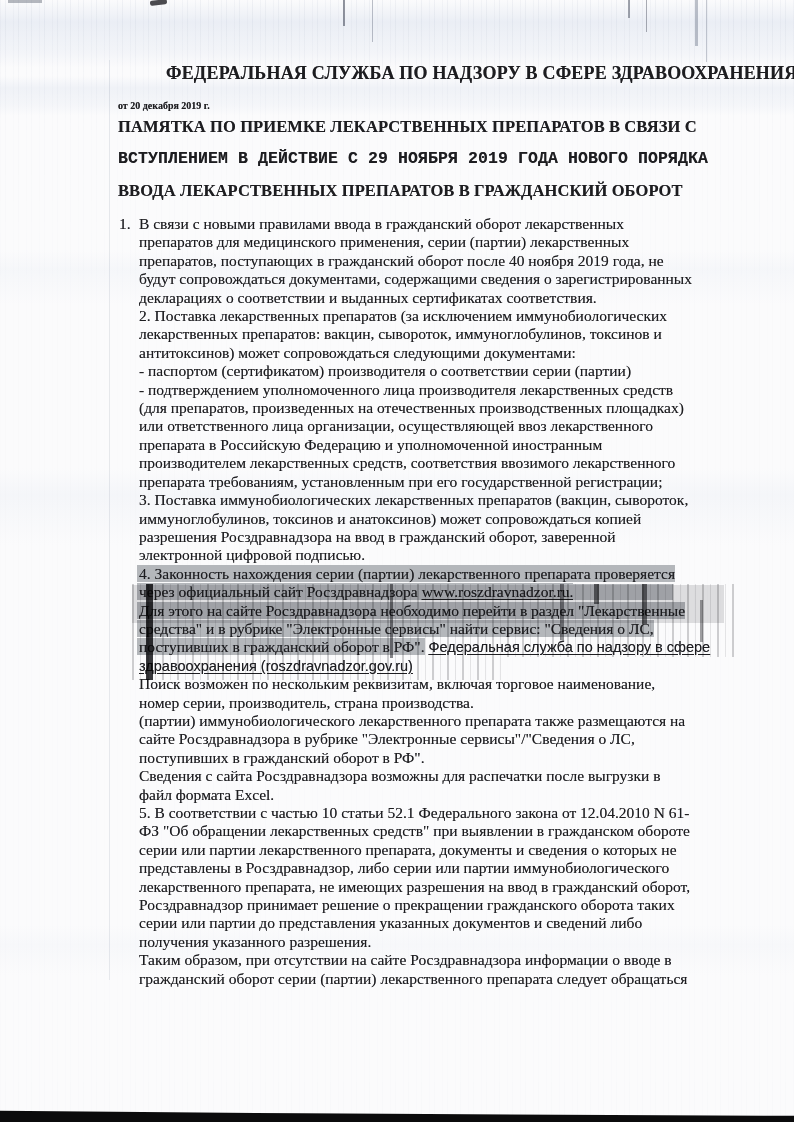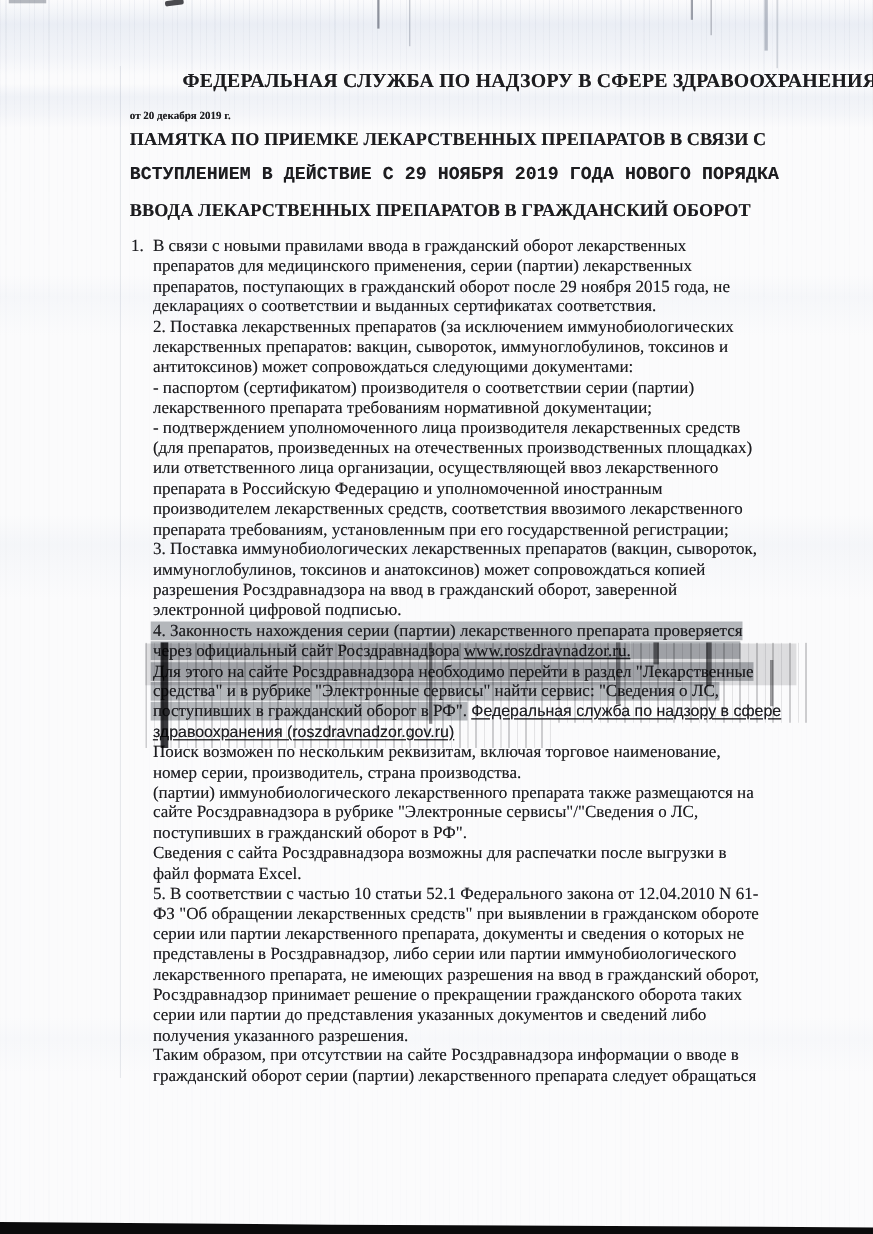--- a/index.html
+++ b/index.html
@@ -84,27 +84,27 @@
 
 <div class="hdr hdr-issuer doc-text">ФЕДЕРАЛЬНАЯ СЛУЖБА ПО НАДЗОРУ В СФЕРЕ ЗДРАВООХРАНЕНИЯ</div>
 <div class="hdr hdr-date doc-text">от 20 декабря 2019 г.</div>
 <div class="ttl ttl-0 doc-text">ПАМЯТКА ПО ПРИЕМКЕ ЛЕКАРСТВЕННЫХ ПРЕПАРАТОВ В СВЯЗИ С</div>
 <div class="ttl ttl-1 doc-text">ВСТУПЛЕНИЕМ В ДЕЙСТВИЕ С 29 НОЯБРЯ 2019 ГОДА НОВОГО ПОРЯДКА</div>
 <div class="ttl ttl-2 doc-text">ВВОДА ЛЕКАРСТВЕННЫХ ПРЕПАРАТОВ В ГРАЖДАНСКИЙ ОБОРОТ</div>
 
 <div id="body-lines" class="doc-text">
     <div class="line"><span class="marker">1.</span><span class="run-p">В связи с новыми правилами ввода в гражданский оборот лекарственных</span></div>
     <div class="line"><span class="run-p">препаратов для медицинского применения, серии (партии) лекарственных</span></div>
-    <div class="line"><span class="run-p">препаратов, поступающих в гражданский оборот после 29 ноября 2015 года, не</span></div>
+    <div class="line"><span class="run-p">препаратов, поступающих в гражданский оборот после 40 ноября 2019 года, не</span></div>
+    <div class="line"><span class="run-p">будут сопровождаться документами, содержащими сведения о зарегистрированных</span></div>
     <div class="line"><span class="run-p">декларациях о соответствии и выданных сертификатах соответствия.</span></div>
     <div class="line"><span class="run-p">2. Поставка лекарственных препаратов (за исключением иммунобиологических</span></div>
     <div class="line"><span class="run-p">лекарственных препаратов: вакцин, сывороток, иммуноглобулинов, токсинов и</span></div>
     <div class="line"><span class="run-p">антитоксинов) может сопровождаться следующими документами:</span></div>
     <div class="line"><span class="run-p">- паспортом (сертификатом) производителя о соответствии серии (партии)</span></div>
-    <div class="line"><span class="run-p">лекарственного препарата требованиям нормативной документации;</span></div>
     <div class="line"><span class="run-p">- подтверждением уполномоченного лица производителя лекарственных средств</span></div>
     <div class="line"><span class="run-p">(для препаратов, произведенных на отечественных производственных площадках)</span></div>
     <div class="line"><span class="run-p">или ответственного лица организации, осуществляющей ввоз лекарственного</span></div>
     <div class="line"><span class="run-p">препарата в Российскую Федерацию и уполномоченной иностранным</span></div>
     <div class="line"><span class="run-p">производителем лекарственных средств, соответствия ввозимого лекарственного</span></div>
     <div class="line"><span class="run-p">препарата требованиям, установленным при его государственной регистрации;</span></div>
     <div class="line"><span class="run-p">3. Поставка иммунобиологических лекарственных препаратов (вакцин, сывороток,</span></div>
     <div class="line"><span class="run-p">иммуноглобулинов, токсинов и анатоксинов) может сопровождаться копией</span></div>
     <div class="line"><span class="run-p">разрешения Росздравнадзора на ввод в гражданский оборот, заверенной</span></div>
     <div class="line"><span class="run-p">электронной цифровой подписью.</span></div>

